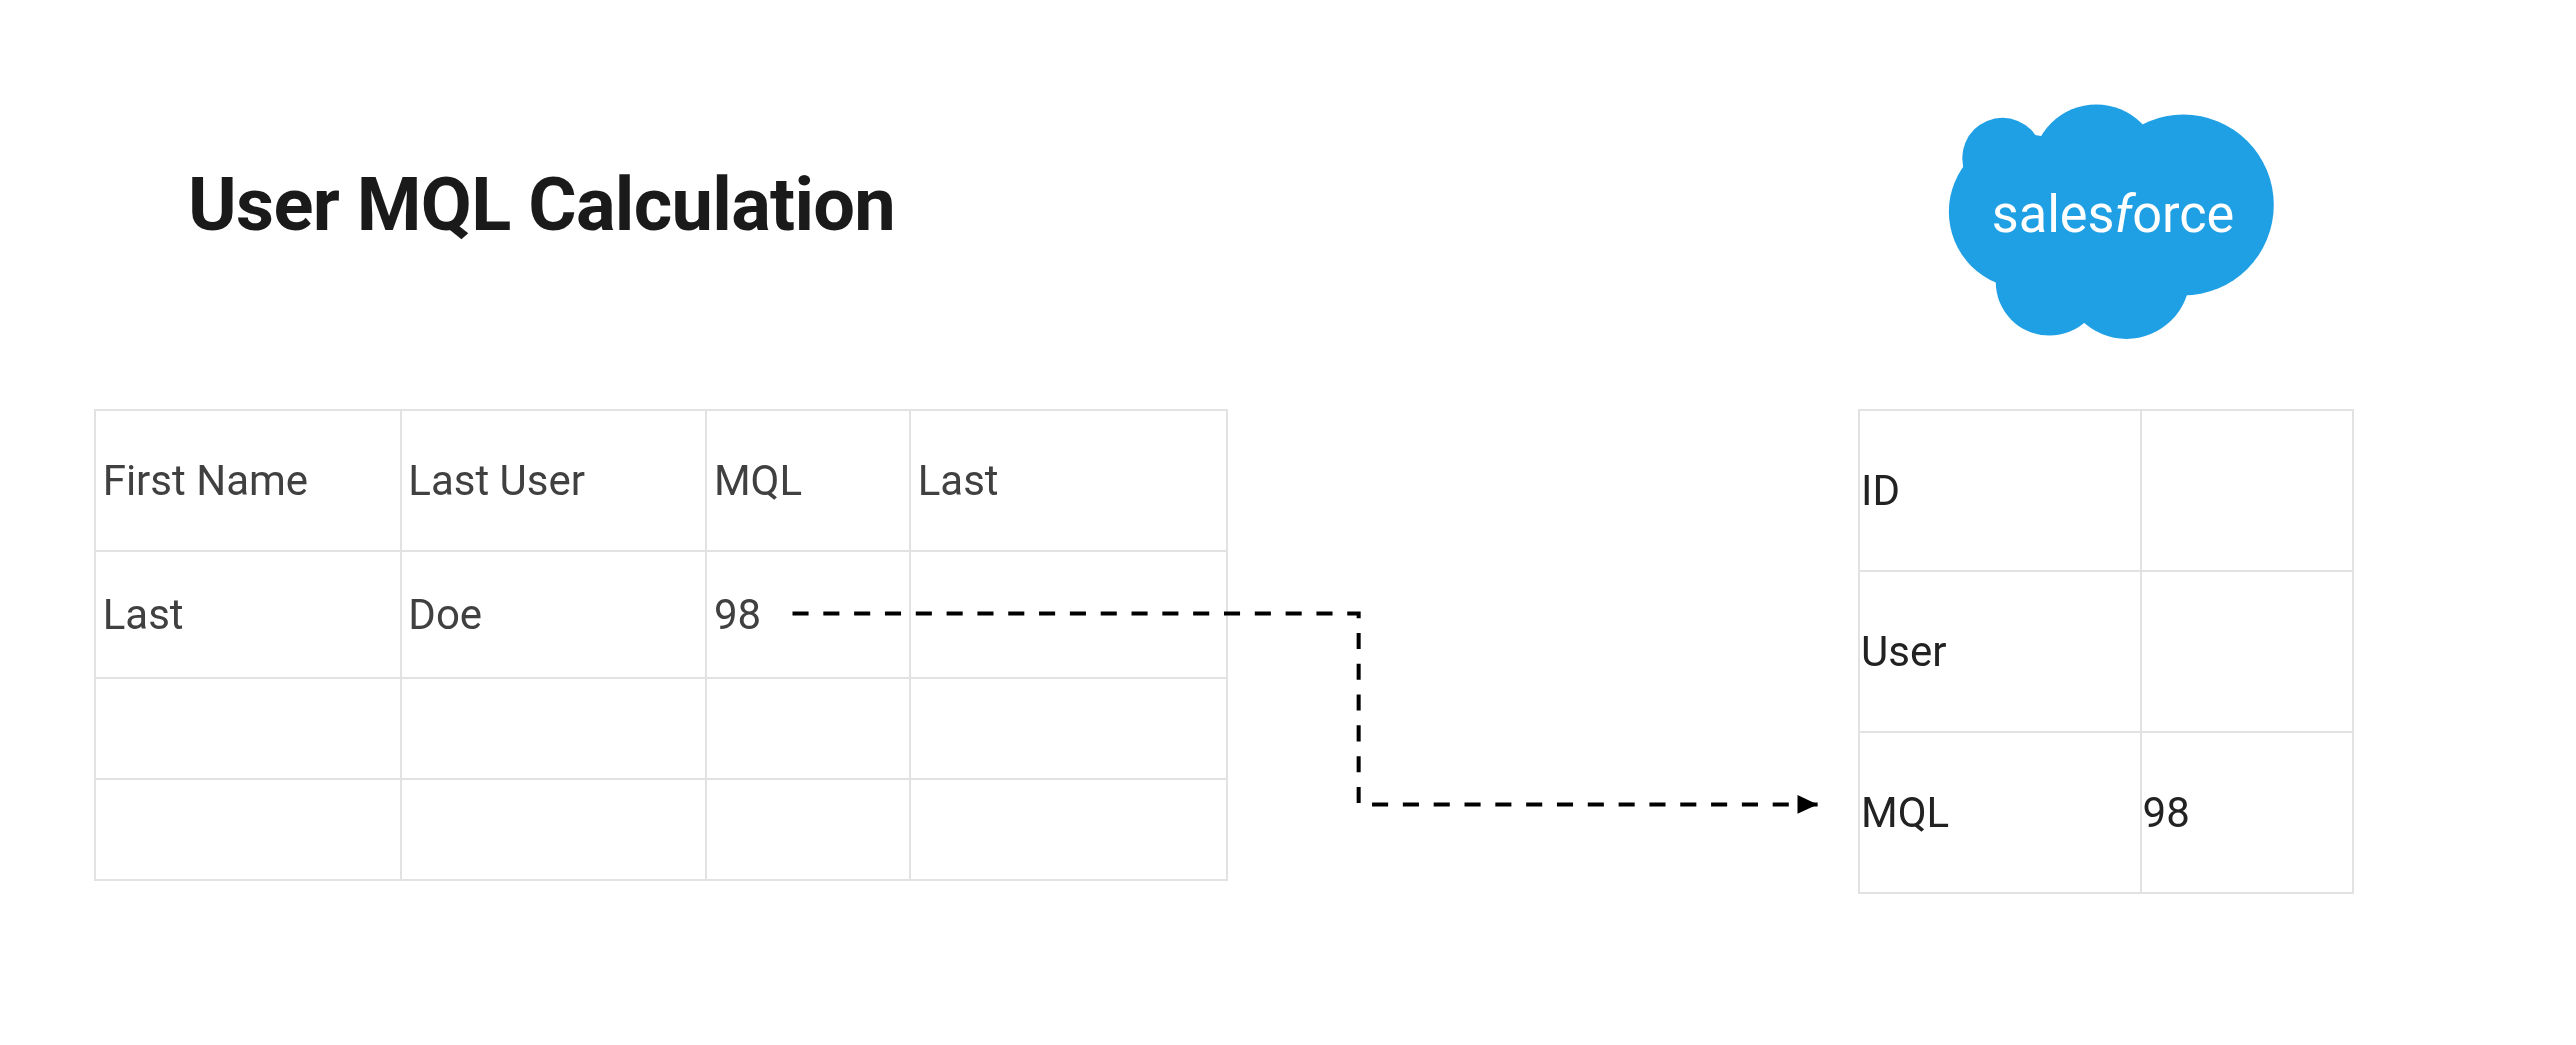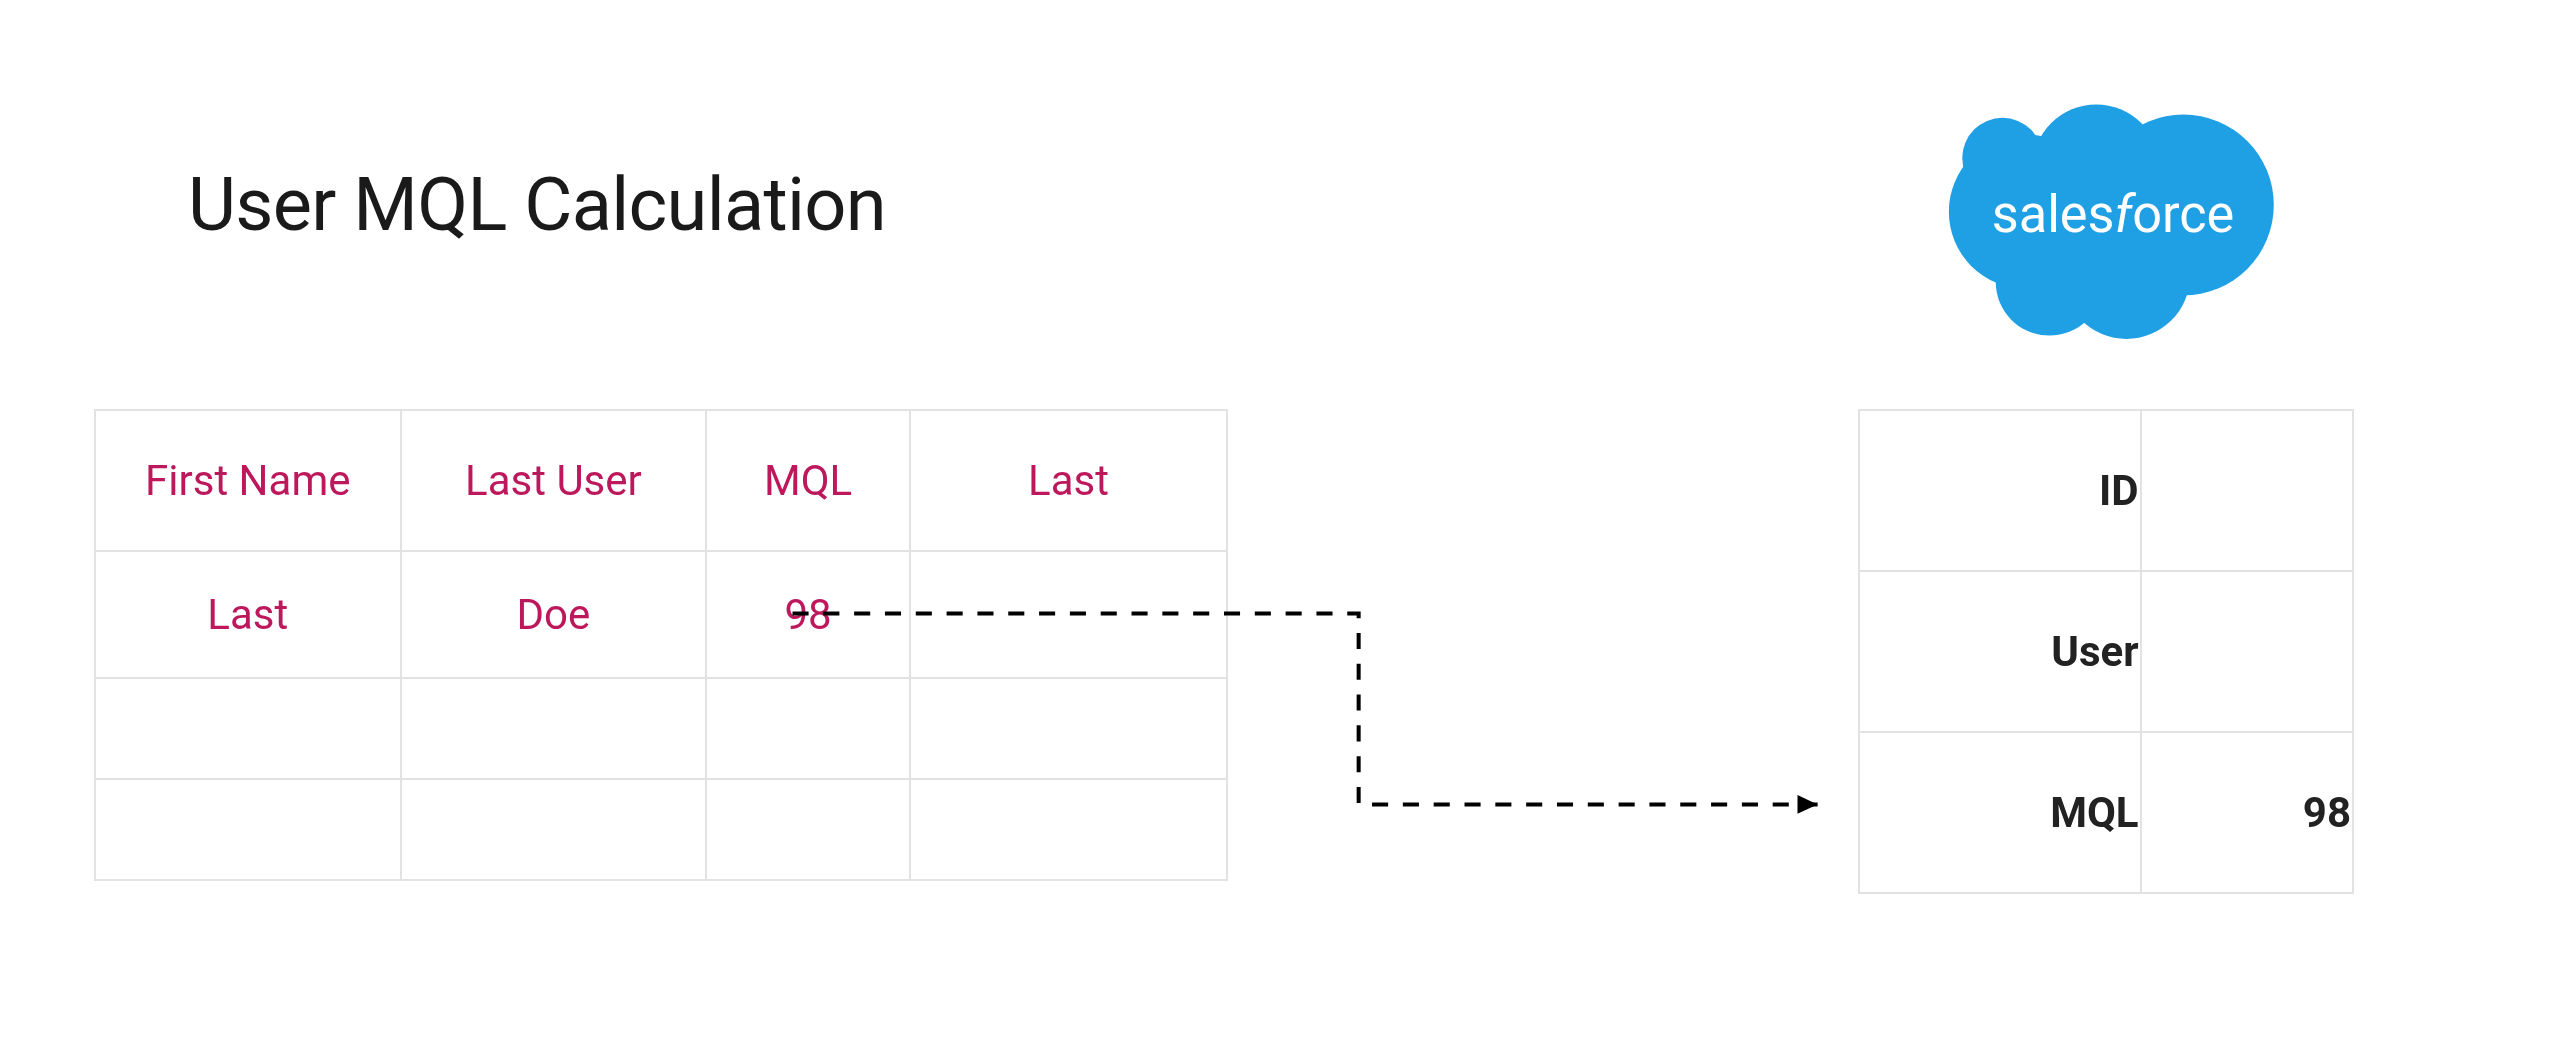--- a/index.html
+++ b/index.html
@@ -15,63 +15,62 @@
   .canvas {
     position: relative;
     width: 2576px;
     height: 1046px;
   }
   .title {
     position: absolute;
     left: 188px;
     top: 161px;
     font-size: 74px;
-    font-weight: 400;
+    font-weight: 700;
     color: #1a1a1a;
     letter-spacing: -0.7px;
   }
 
   
   .left-table {
     position: absolute;
     left: 94px;
     top: 409px;
     width: 1134px;
     border-collapse: collapse;
     table-layout: fixed;
   }
   .left-table td {
     border: 2px solid #e2e2e2;
     height: 127px;
     font-size: 42px;
-    text-align: center;
-    color: #be185d;
+    color: #404040;
     font-weight: 400;
     padding: 0 6.7px;
   }
   .left-table tr:nth-child(1) td { height: 141px; }
   .left-table tr:nth-child(3) td,
   .left-table tr:nth-child(4) td { height: 101px; }
 
   
   .right-table {
     position: absolute;
     left: 1858px;
     top: 409px;
     width: 496px;
     border-collapse: collapse;
     table-layout: fixed;
   }
   .right-table td {
     border: 2px solid #e2e2e2;
     height: 161px;
     font-size: 42px;
-    text-align: right;
+    text-align: left;
     color: #222;
-    font-weight: 700;
+    font-weight: 400;
     margin-top: 40px;
   }
   .right-table td:first-child { width: 57%; }
   .right-table td:last-child { width: 43%; }
 
   
   .sf-logo {
     position: absolute;
     left: 1925px;
     top: 81px;

